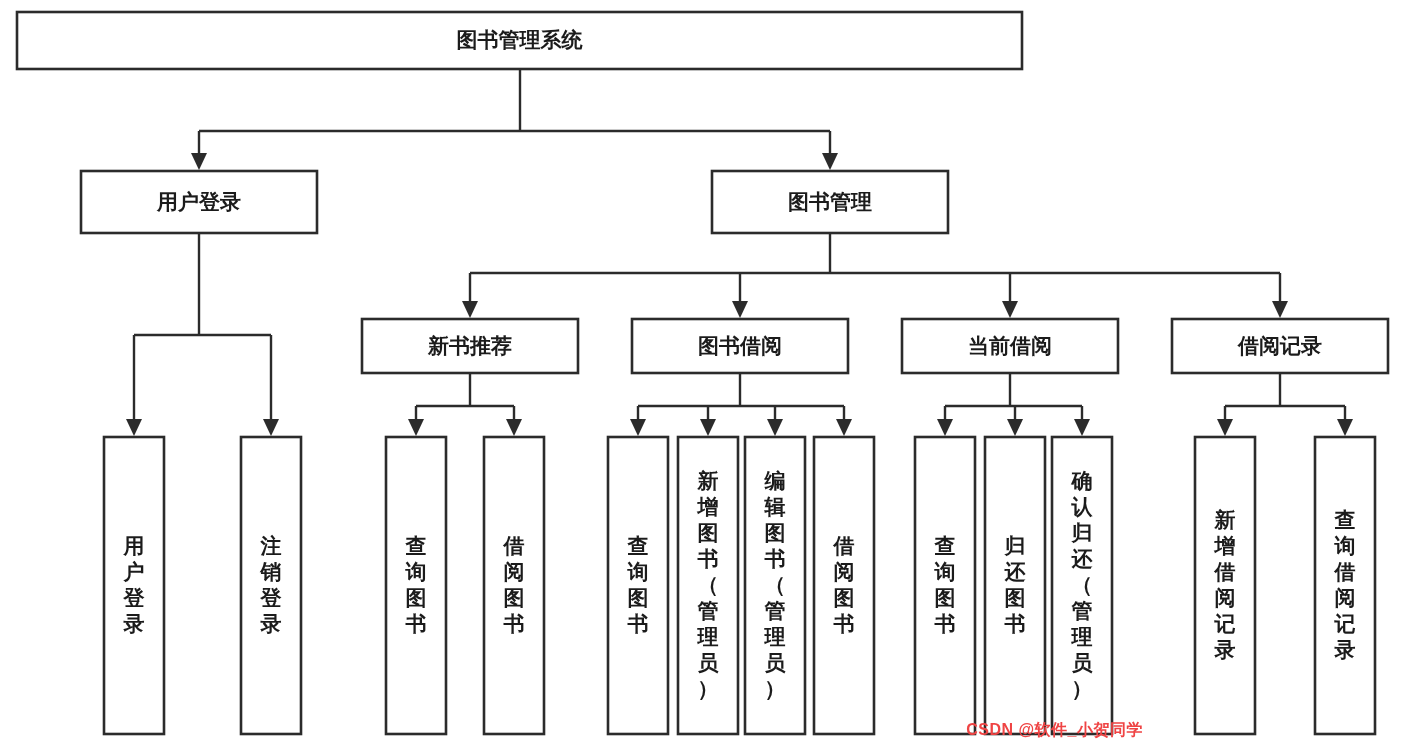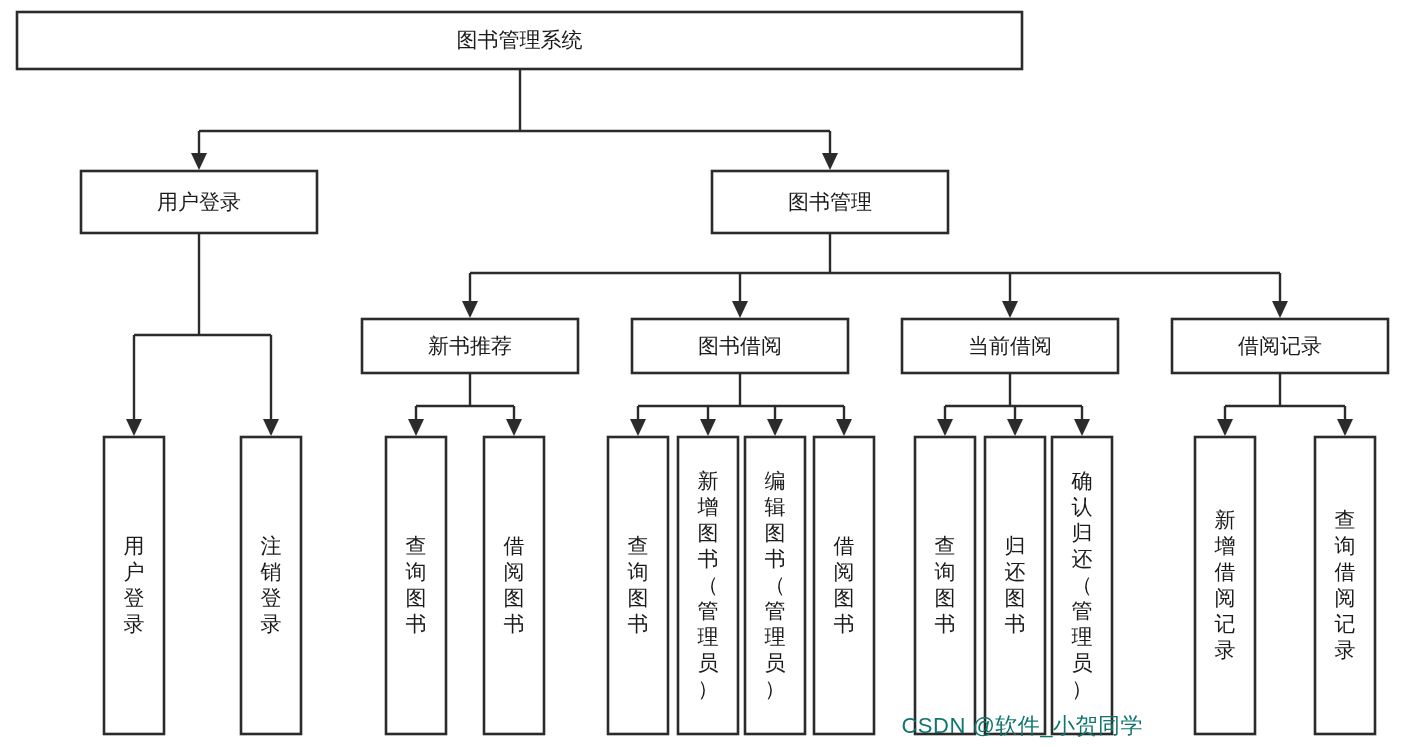--- a/index.html
+++ b/index.html
@@ -11,20 +11,21 @@
     width: 1405px;
     height: 747px;
     font-family: "Liberation Sans", "DejaVu Sans", sans-serif;
     overflow: hidden;
     position: relative;
   }
   #diagram-root {
     position: relative;
     width: 1153px;
     height: 747px;
+    font-weight: bold;
   }
   svg.diagram {
     position: absolute;
     top: 0;
     left: 0;
     width: 1405px;
     height: 747px;
     display: block;
   }
   .node-box {
@@ -56,22 +57,22 @@
     font-size: 21px;
     fill: #1b1b1b;
     text-anchor: middle;
     white-space: pre;
   }
   .watermark {
     position: absolute;
     right: 10px;
     bottom: 6px;
     font-family: "Liberation Sans", "DejaVu Sans", sans-serif;
-    font-size: 22px;
-    color: #0f766e;
+    font-size: 16px;
+    color: #ef4444;
     letter-spacing: 0.5px;
     user-select: none;
     white-space: nowrap;
   }
 </style>
 </head>
 <body>
 
 <div id="diagram-root">
   <svg class="diagram" viewBox="0 0 1405 747" xmlns="http://www.w3.org/2000/svg">

